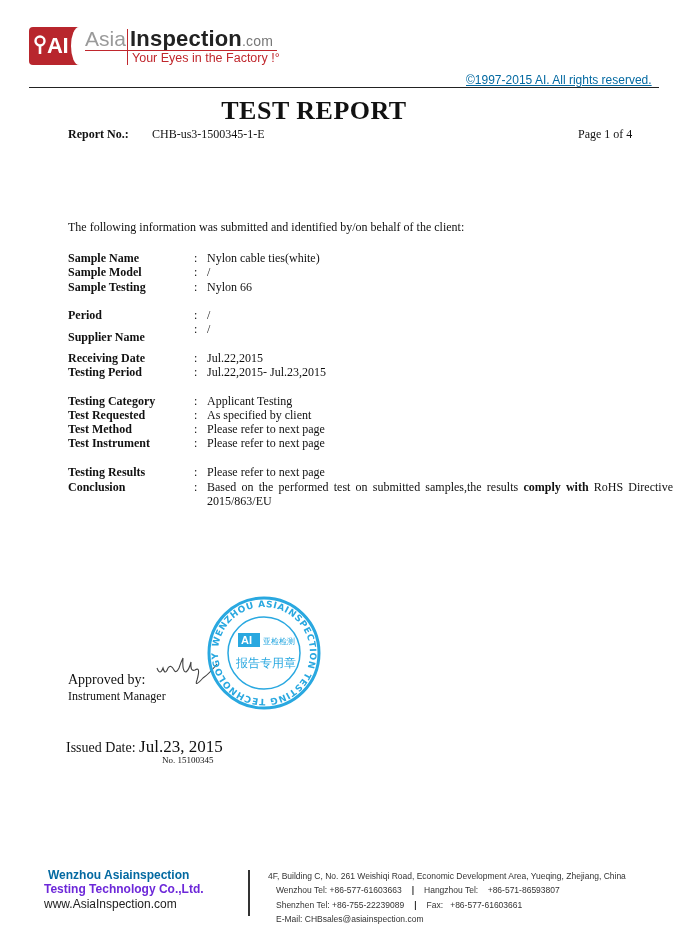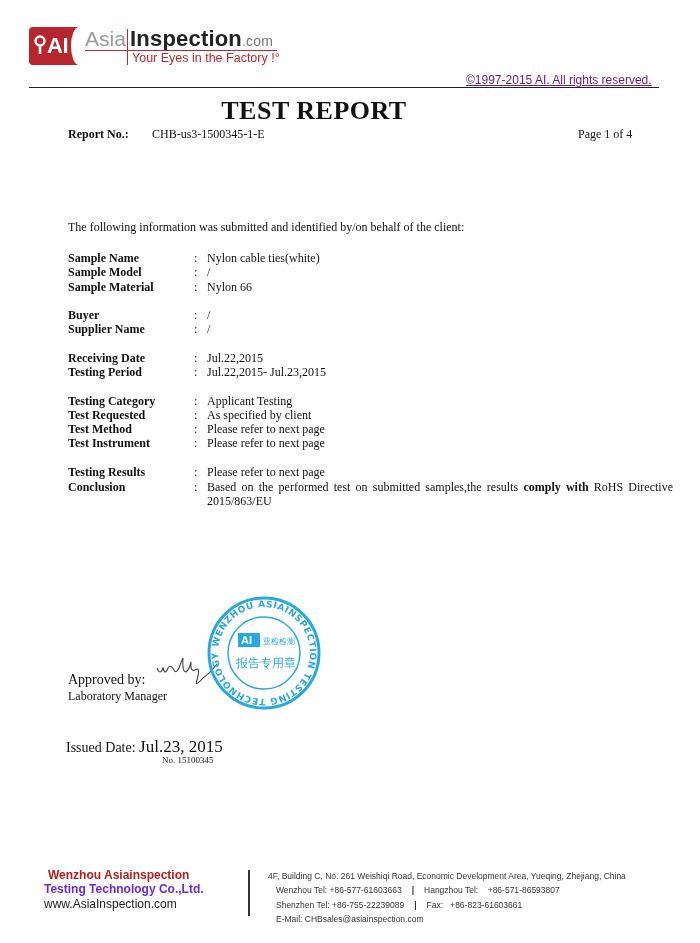--- a/index.html
+++ b/index.html
@@ -11,21 +11,21 @@
     .logo-badge::after { content: ""; position: absolute; right: -8px; top: 0; width: 16px; height: 38px; background: #fff; border-radius: 50% 0 0 50%; }
     .logo-badge-text { position: absolute; left: 4px; top: 6px; color: #fff; font-family: "Liberation Sans", sans-serif; font-weight: bold; font-size: 22px; letter-spacing: -0.5px; z-index: 2; }
     .logo-asia { left: 85px; top: 27px; font-family: "Liberation Sans", sans-serif; font-size: 21px; color: #9a9a9a; }
     .logo-divider { left: 127px; top: 29px; width: 1px; height: 36px; background: #c0272d; }
     .logo-inspection { left: 130px; top: 26px; font-family: "Liberation Sans", sans-serif; font-size: 22px; color: #222; font-weight: bold; letter-spacing: 0.2px; }
     .logo-com { font-weight: normal; font-size: 14px; color: #777; text-align: right; }
     .logo-underline { left: 85px; top: 50px; width: 192px; height: 1px; background: #c0272d; }
     .logo-tagline { left: 132px; top: 51px; font-family: "Liberation Sans", sans-serif; font-size: 12.5px; color: #c0272d; }
 
     .header-rule { left: 29px; top: 87px; width: 630px; height: 1px; background: #222; }
-    .copyright { left: 466px; top: 73px; font-family: "Liberation Sans", sans-serif; font-size: 12px; color: #701a75; text-decoration: underline; }
+    .copyright { left: 466px; top: 73px; font-family: "Liberation Sans", sans-serif; font-size: 12px; color: #0369a1; text-decoration: underline; }
 
     .title { left: 0; top: 96px; width: 628px; text-align: center; font-size: 26px; font-weight: bold; letter-spacing: 0.5px; }
     .report-no-label { left: 68px; top: 127px; font-size: 12px; font-weight: bold; }
     .report-no-value { left: 152px; top: 127px; font-size: 12px; }
     .page-info { left: 578px; top: 127px; font-size: 12px; }
 
     .intro { left: 68px; top: 220px; font-size: 12px; }
 
     .field-label { left: 68px; font-size: 12px; font-weight: bold; }
     .field-colon { left: 194px; font-size: 12px; }
@@ -36,21 +36,21 @@
     .stamp { left: 206px; top: 595px; width: 116px; height: 116px; }
     .signature { left: 152px; top: 640px; width: 90px; height: 50px; }
 
     .approved { left: 68px; top: 672px; font-size: 14px; }
     .lab-manager { left: 68px; top: 689px; font-size: 12px; }
     .issued-label { left: 66px; top: 737px; font-size: 14px; }
     .issued-date { font-size: 17px; }
     .doc-no { left: 162px; top: 755px; font-size: 9px; }
 
     
-    .footer-company1 { left: 48px; top: 868px; font-family: "Liberation Sans", sans-serif; font-weight: bold; font-size: 12px; color: #b91c1c; }
+    .footer-company1 { left: 48px; top: 868px; font-family: "Liberation Sans", sans-serif; font-weight: bold; font-size: 12px; color: #0369a1; }
     .footer-company2 { left: 44px; top: 882px; font-family: "Liberation Sans", sans-serif; font-weight: bold; font-size: 12px; color: #6d28d9; }
     .footer-web { left: 44px; top: 897px; font-family: "Liberation Sans", sans-serif; font-size: 12px; color: #222; }
     .footer-vrule { left: 248px; top: 870px; width: 2px; height: 46px; background: #333; }
     .footer-line { font-family: "Liberation Sans", sans-serif; font-size: 8.5px; color: #333; white-space: nowrap; }
     .sep { display: inline-block; margin: 0 10px; font-weight: bold; }
   </style>
 </head>
 <body>
 
 <div class="abs logo-badge">
@@ -82,32 +82,32 @@
     <div class="abs field-label" style="top:251px">Sample Name</div>
     <div class="abs field-colon" style="top:251px">:</div>
     <div class="abs field-value" style="top:251px">Nylon cable ties(white)</div>
   </div>
   <div>
     <div class="abs field-label" style="top:265px">Sample Model</div>
     <div class="abs field-colon" style="top:265px">:</div>
     <div class="abs field-value" style="top:265px">/</div>
   </div>
   <div>
-    <div class="abs field-label" style="top:280px">Sample Material</div>
+    <div class="abs field-label" style="top:280px">Sample Testing</div>
     <div class="abs field-colon" style="top:280px">:</div>
     <div class="abs field-value" style="top:280px">Nylon 66</div>
   </div>
 
   <div>
-    <div class="abs field-label" style="top:308px">Buyer</div>
+    <div class="abs field-label" style="top:308px">Period</div>
     <div class="abs field-colon" style="top:308px">:</div>
     <div class="abs field-value" style="top:308px">/</div>
   </div>
   <div>
-    <div class="abs field-label" style="top:322px">Supplier Name</div>
+    <div class="abs field-label" style="top:330px">Supplier Name</div>
     <div class="abs field-colon" style="top:322px">:</div>
     <div class="abs field-value" style="top:322px">/</div>
   </div>
 
   <div>
     <div class="abs field-label" style="top:351px">Receiving Date</div>
     <div class="abs field-colon" style="top:351px">:</div>
     <div class="abs field-value" style="top:351px">Jul.22,2015</div>
   </div>
   <div>
@@ -162,29 +162,29 @@
   <text font-family="DejaVu Sans, sans-serif" font-size="9" font-weight="bold" fill="#29a8e0" letter-spacing="0.6">
     <textPath href="#stampArc" startOffset="2%">WENZHOU ASIAINSPECTION TESTING TECHNOLOGY CO.,LTD.</textPath>
   </text>
   <rect x="32" y="38" width="22" height="14" fill="#29a8e0"></rect>
   <text x="35" y="49" font-family="Liberation Sans, sans-serif" font-size="11" font-weight="bold" fill="#fff">AI</text>
   <text x="57" y="49" font-family="DejaVu Sans, sans-serif" font-size="8" fill="#29a8e0">亚检检测</text>
   <text x="30" y="72" font-family="DejaVu Sans, sans-serif" font-size="12" fill="#29a8e0">报告专用章</text>
 </svg>
 
 <div class="abs approved">Approved by:</div>
-<div class="abs lab-manager">Laboratory Manager</div>
+<div class="abs lab-manager">Instrument Manager</div>
 <div class="abs issued-label"><span>Issued Date: </span><span class="issued-date">Jul.23, 2015</span></div>
 <div class="abs doc-no">No. 15100345</div>
 
 <div class="abs footer-company1">Wenzhou Asiainspection</div>
 <div class="abs footer-company2">Testing Technology Co.,Ltd.</div>
 <div class="abs footer-web">www.AsiaInspection.com</div>
 <div class="abs footer-vrule"></div>
 
 <div class="abs footer-line" style="left:268px; top:871px;">4F, Building C, No. 261 Weishiqi Road, Economic Development Area, Yueqing, Zhejiang, China</div>
 <div class="abs footer-line" style="left:276px; top:885px;">
   <span>Wenzhou Tel: +86-577-61603663</span><span class="sep">|</span><span style="white-space:pre">Hangzhou Tel:    +86-571-86593807</span>
 </div>
 <div class="abs footer-line" style="left:276px; top:900px;">
-  <span>Shenzhen Tel: +86-755-22239089</span><span class="sep">|</span><span style="white-space:pre">Fax:   +86-823-61603661</span>
+  <span>Shenzhen Tel: +86-755-22239089</span><span class="sep">|</span><span style="white-space:pre">Fax:   +86-577-61603661</span>
 </div>
 <div class="abs footer-line" style="left:276px; top:914px;">E-Mail: CHBsales@asiainspection.com</div>
 
 </body></html>

